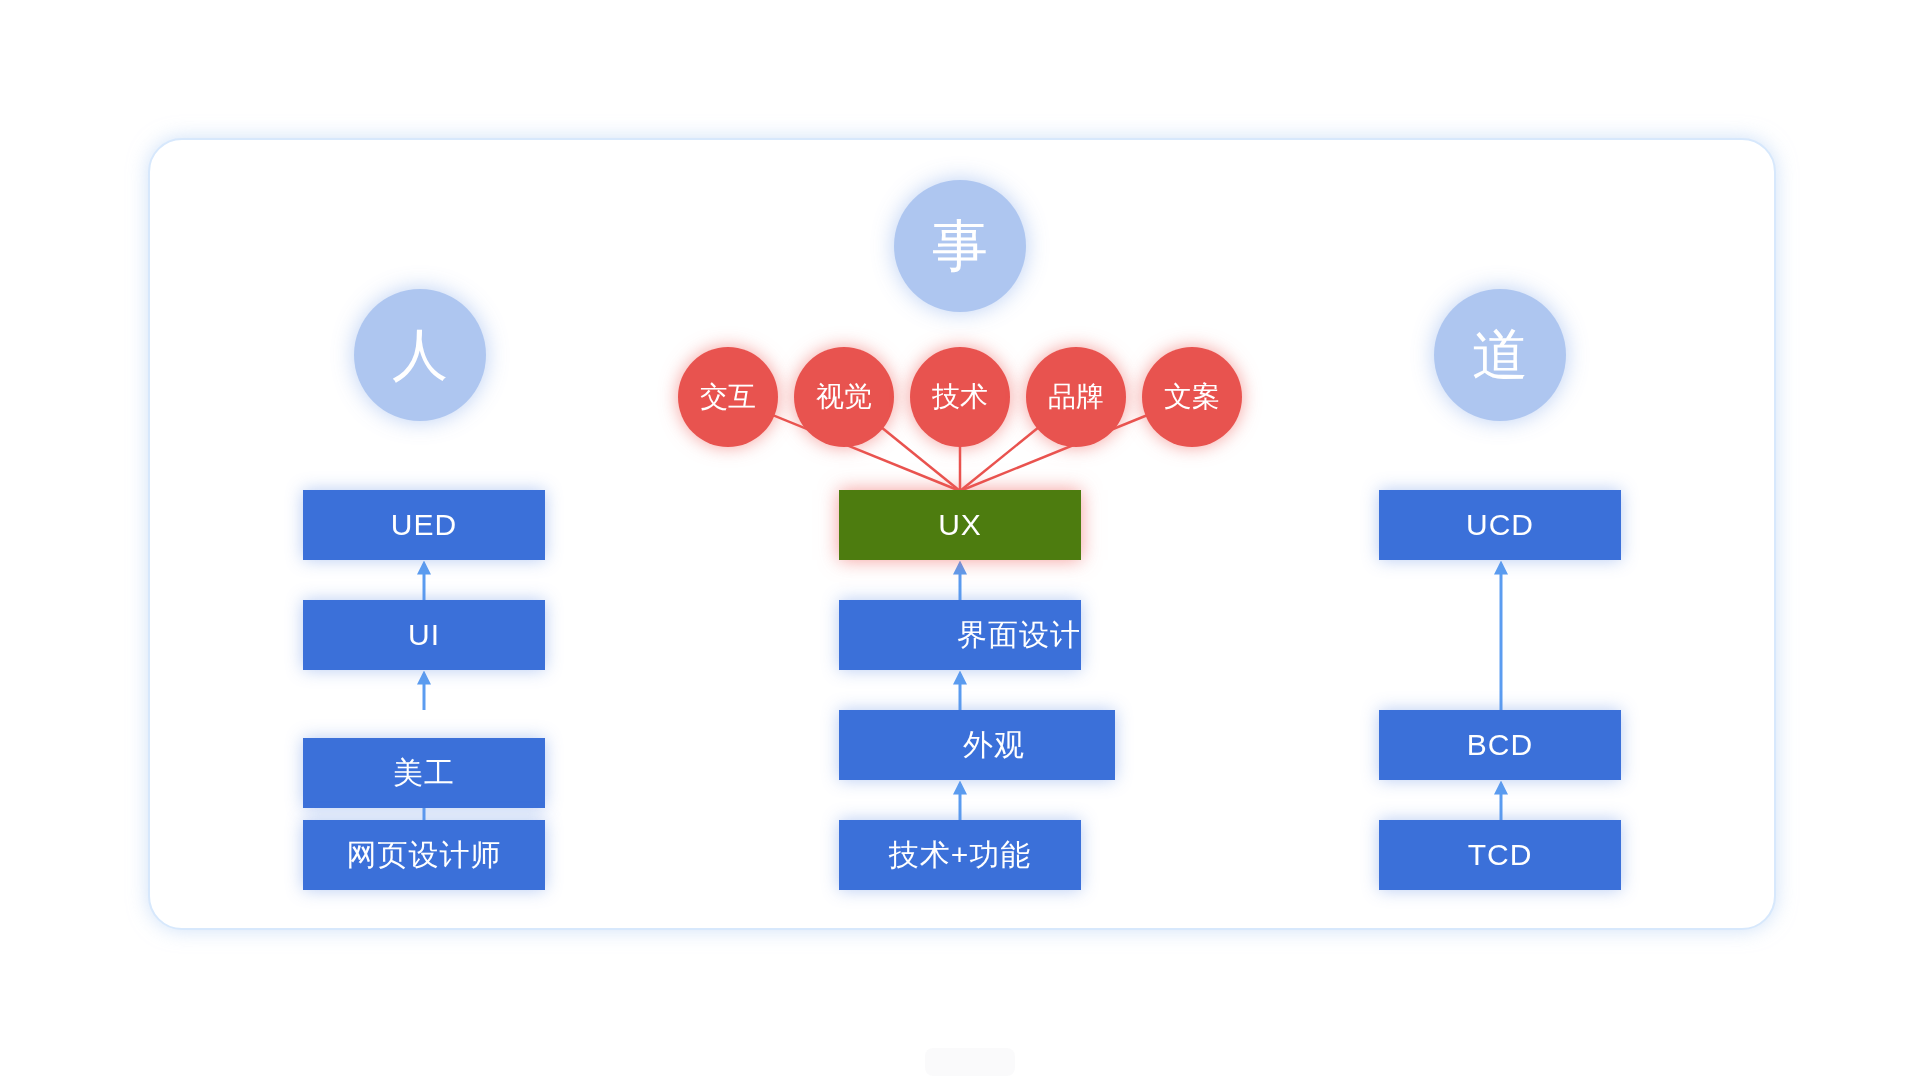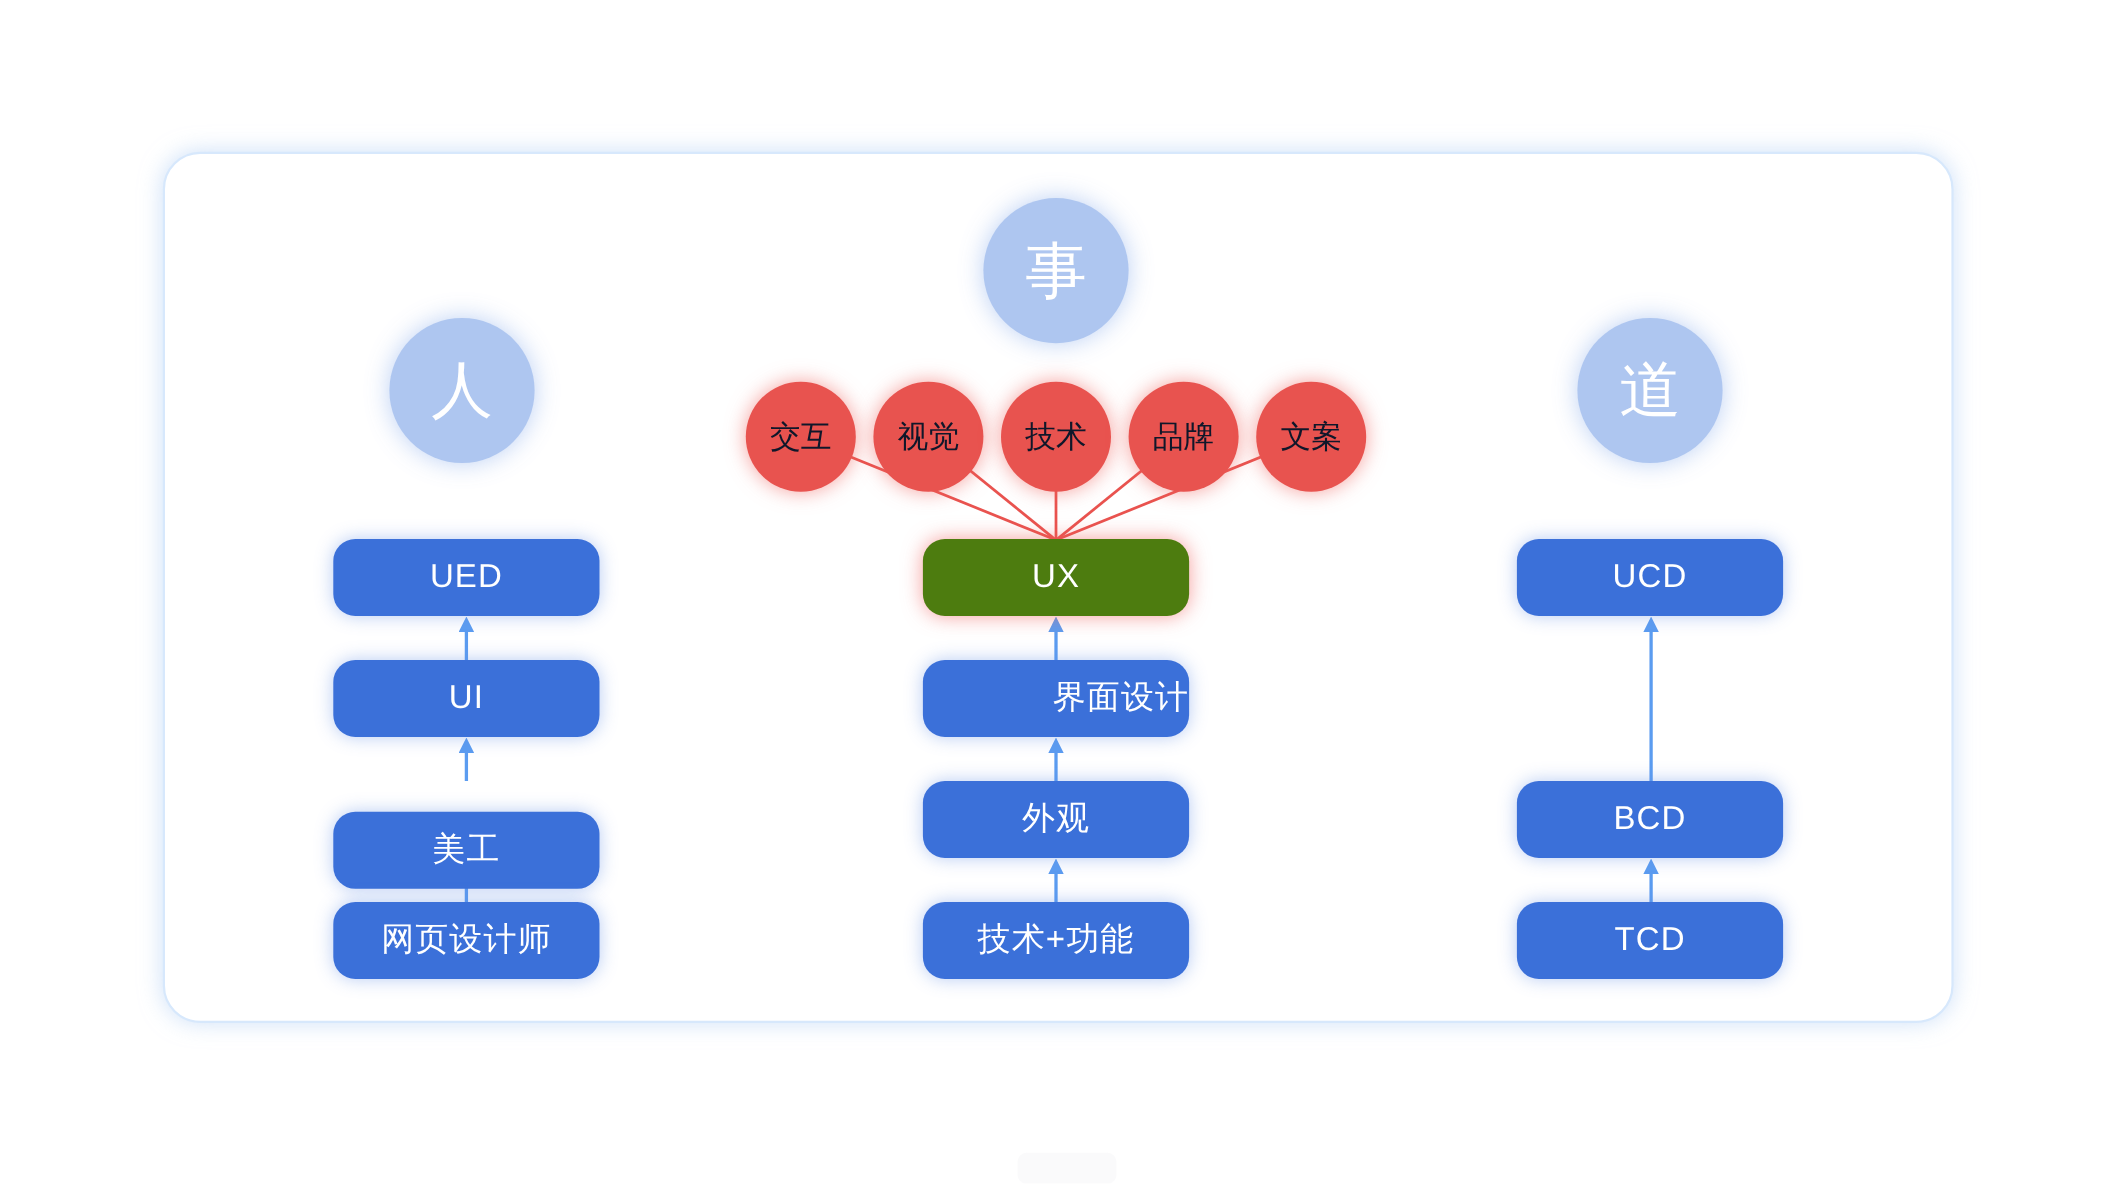--- a/index.html
+++ b/index.html
@@ -57,33 +57,32 @@
     width: 100px;
     height: 100px;
     border-radius: 50%;
     background: #e8534f;
     box-shadow: 0 0 18px rgba(238, 96, 92, 0.6);
     display: flex;
     align-items: center;
     justify-content: center;
   }
   .factor-label {
-    color: #0f172a;
+    color: #ffffff;
     font-size: 28px;
     font-weight: 300;
     line-height: 1;
   }
   .node-box {
     position: absolute;
     width: 242px;
     height: 70px;
     display: flex;
     align-items: center;
     justify-content: center;
-    border-radius: 20px;
   }
   .node-box.blue {
     background: #3b70d9;
     box-shadow: 0 0 16px rgba(96, 140, 228, 0.45);
   }
   .node-box.red {
     background: #4d7c0f;
     box-shadow: 0 0 18px rgba(238, 92, 88, 0.6);
   }
   .box-label {
@@ -179,21 +178,21 @@
   <div class="node-box blue" style="left:303px; top:820px;">
     <span class="box-label">网页设计师</span>
   </div>
 
   <div class="node-box red" style="left:839px; top:490px;">
     <span class="box-label">UX</span>
   </div>
   <div class="node-box blue" style="left:839px; top:600px;justify-content:flex-end;">
     <span class="box-label">界面设计</span>
   </div>
-  <div class="node-box blue" style="left:839px; top:710px;">
+  <div class="node-box blue" style="left:839px; top:710px;padding-left:34px;">
     <span class="box-label">外观</span>
   </div>
   <div class="node-box blue" style="left:839px; top:820px;">
     <span class="box-label">技术+功能</span>
   </div>
 
   <div class="node-box blue" style="left:1379px; top:490px;">
     <span class="box-label">UCD</span>
   </div>
   <div class="node-box blue" style="left:1379px; top:710px;text-align:right;">

